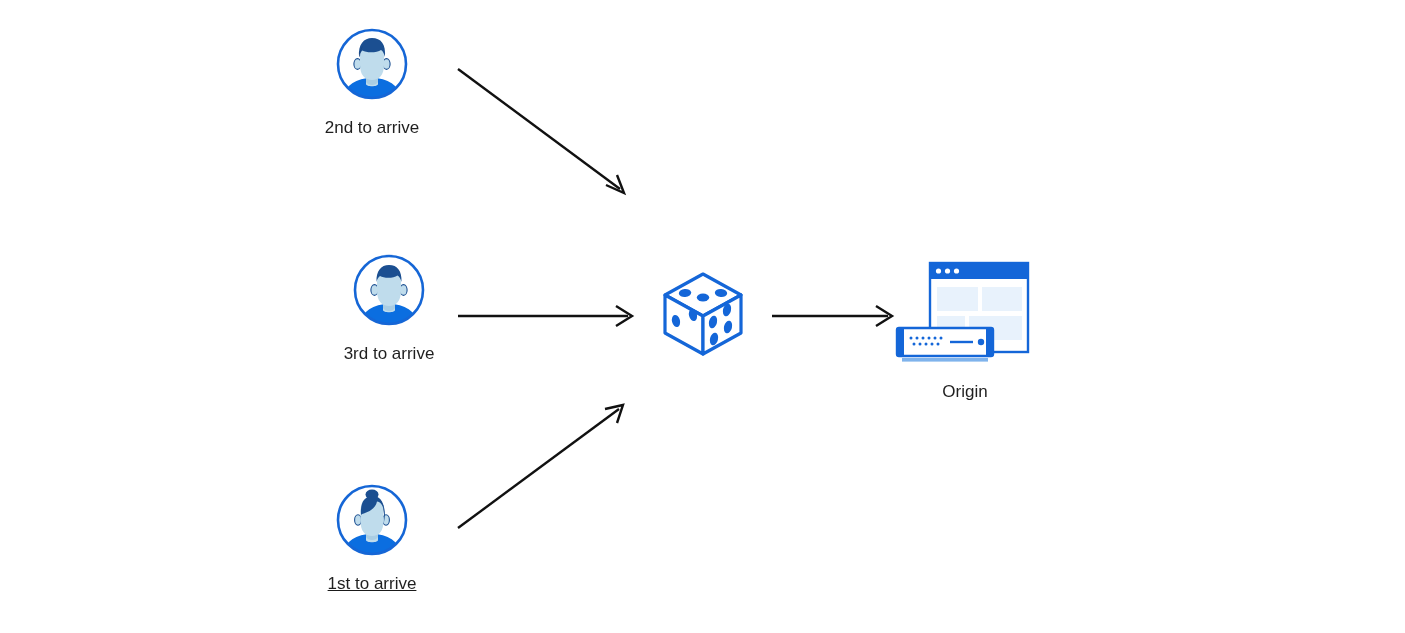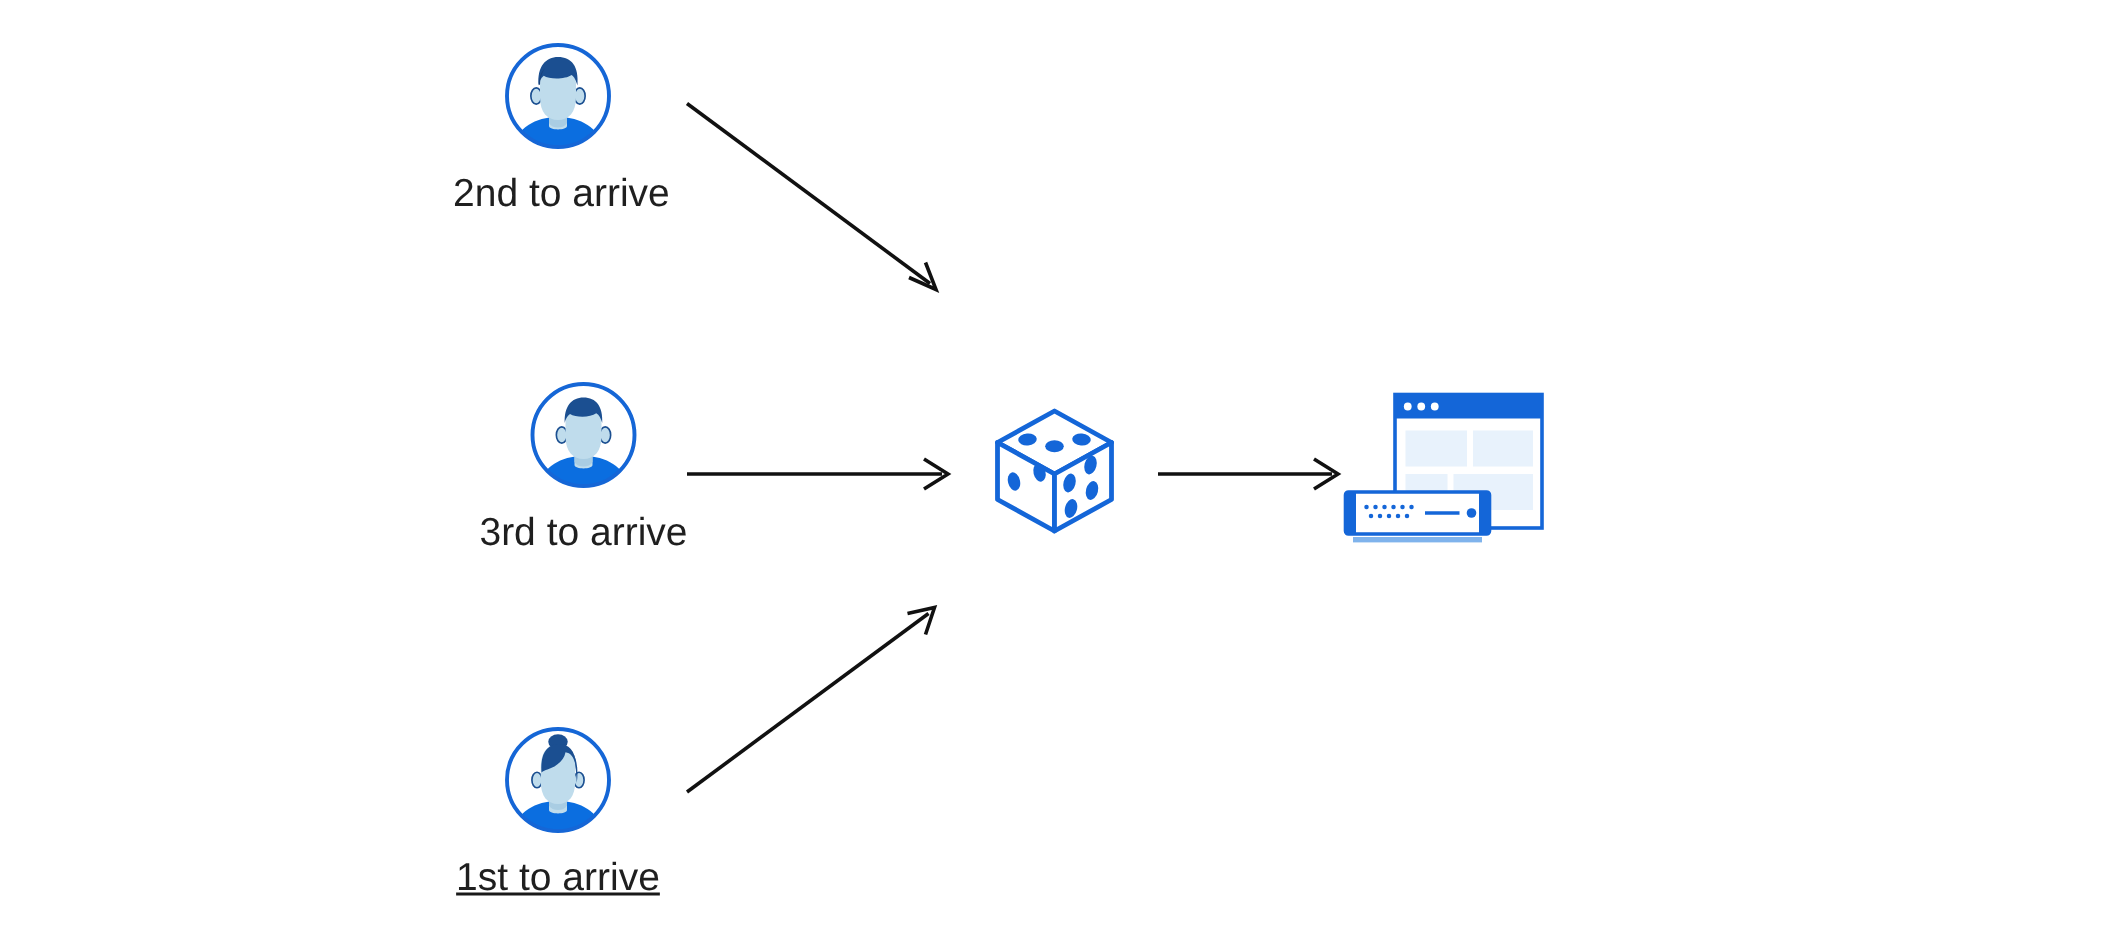--- a/index.html
+++ b/index.html
@@ -25,21 +25,21 @@
   .avatar-node {
     width: 140px;
     text-align: center;
   }
   .avatar-svg {
     display: block;
     margin: 0 auto;
   }
   .node-label {
     font-family: "Liberation Sans", sans-serif;
-    font-size: 26px;
+    font-size: 17px;
     line-height: 24px;
     color: #1f1f1f;
     text-align: center;
     white-space: nowrap;
   }
   .avatar-label {
     margin-top: 14px;
   }
   .origin-node {
     width: 170px;
@@ -225,15 +225,16 @@
           <circle cx="34" cy="86" r="1.5"></circle>
             <circle cx="40" cy="86" r="1.5"></circle>
           <circle cx="46" cy="86" r="1.5"></circle>
             <circle cx="52" cy="86" r="1.5"></circle>
           <circle cx="58" cy="86" r="1.5"></circle>
         </g>
         <line x1="70" y1="84" x2="93" y2="84" stroke="#1466d8" stroke-width="2.4"></line>
         <circle cx="101" cy="84" r="3.2" fill="#1466d8"></circle>
       </g>
     </svg>
+    <div class="node-label origin-label">Origin</div>
   </div>
 
 </div>
 
 </body></html>

